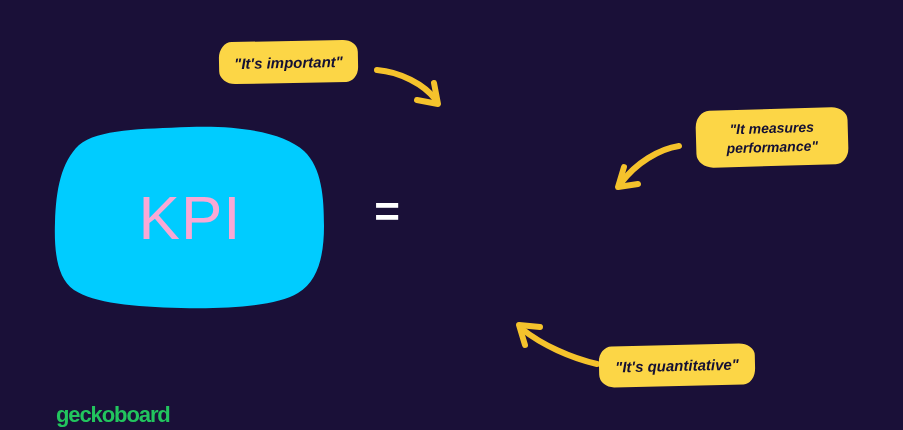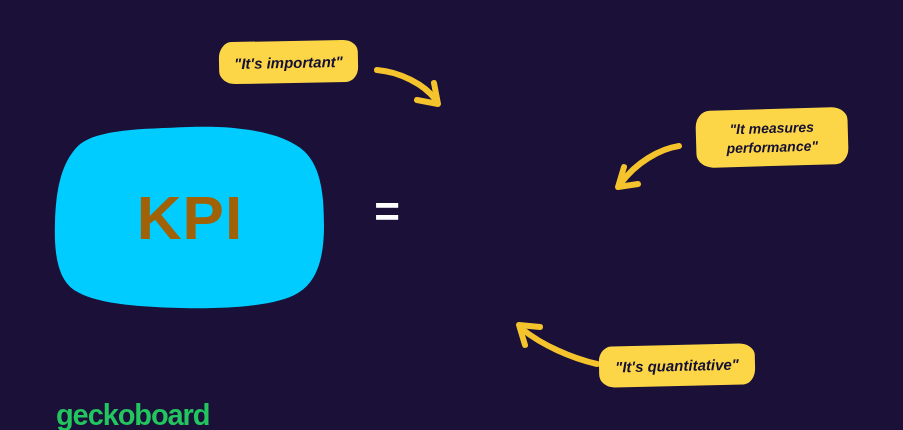--- a/index.html
+++ b/index.html
@@ -28,23 +28,23 @@
   #kpi-label {
     position: absolute;
     left: 52px;
     top: 124px;
     width: 276px;
     height: 186px;
     display: flex;
     align-items: center;
     justify-content: center;
     font-size: 62px;
-    font-weight: bold;
+    font-weight: normal;
     letter-spacing: 1px;
-    color: #a16207;
+    color: #f9a8d4;
     user-select: none;
   }
 
   
   #equals {
     position: absolute;
     left: 366px;
     top: 186px;
     width: 42px;
     text-align: center;
@@ -115,21 +115,21 @@
     left: 0; top: 0;
     width: 903px; height: 430px;
     pointer-events: none;
   }
 
   
   #logo {
     position: absolute;
     left: 56px;
     top: 400px;
-    font-size: 29px;
+    font-size: 22px;
     font-weight: bold;
     letter-spacing: -1.1px;
     color: #22c55e;
     line-height: 30px;
   }
 </style>
 </head>
 <body>
 
 <div id="stage">

